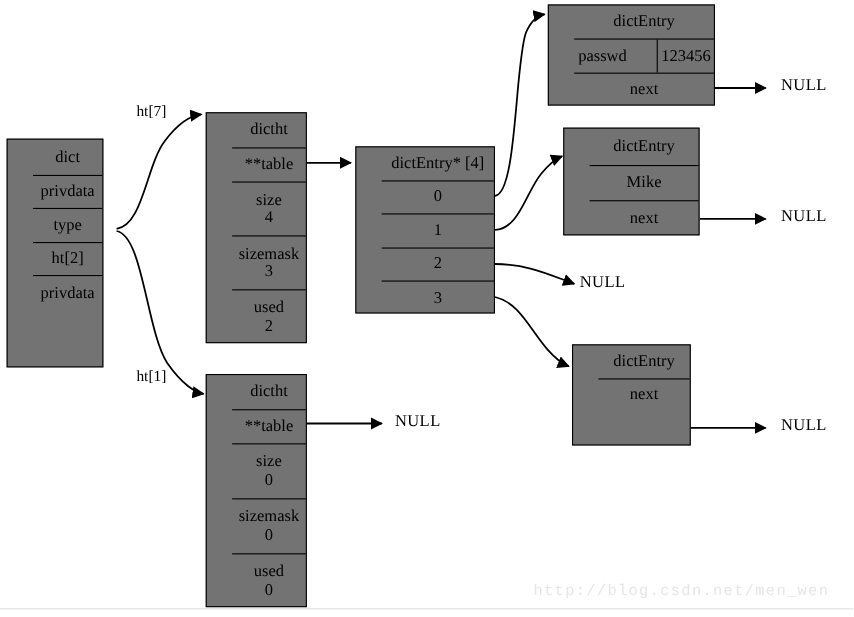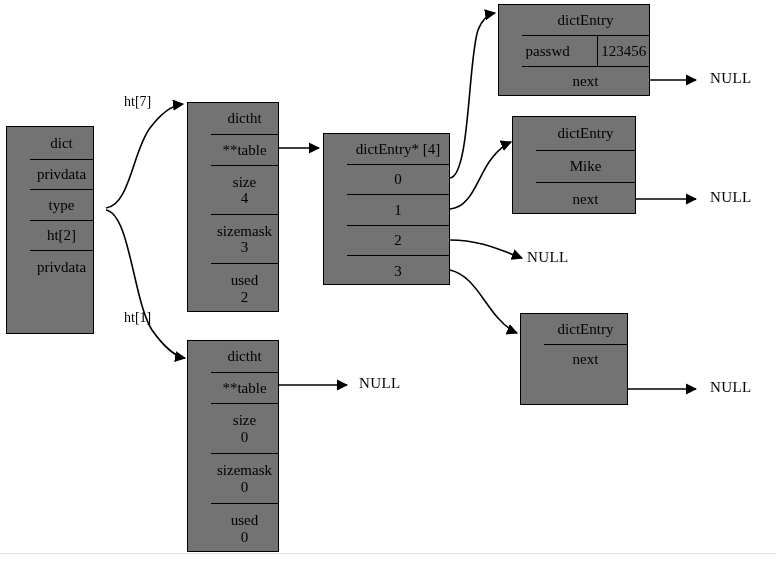--- a/index.html
+++ b/index.html
@@ -184,23 +184,24 @@
     </div>
     <div class="cell" style="height:33px; flex:0 0 33px;">next</div>
   </div>
 
   <div class="node" style="left:520px; top:313px; width:108px; height:92px;">
     <div class="cell first" style="height:30px; flex:0 0 30px;">dictEntry</div>
     <div class="cell" style="height:29px; flex:0 0 29px;">next</div>
   </div>
 
   <div class="edge-label" style="left:124px; top:94px;">ht[7]</div>
-  <div class="edge-label" style="left:124px; top:310px;">ht[1]</div>
+  <div class="edge-label" style="left:124px; top:335px;">ht[1]</div>
 
   <div class="null-label" style="left:710px; top:70px;">NULL</div>
   <div class="null-label" style="left:710px; top:189px;">NULL</div>
   <div class="null-label" style="left:527px; top:249px;">NULL</div>
   <div class="null-label" style="left:710px; top:379px;">NULL</div>
   <div class="null-label" style="left:359px; top:375px;">NULL</div>
 
+  <div class="watermark" style="left:485px; top:530px;">http://blog.csdn.net/men_wen</div>
   <div class="footer-rule" style="top:553px;"></div>
 
 </div>
 
 </body></html>

